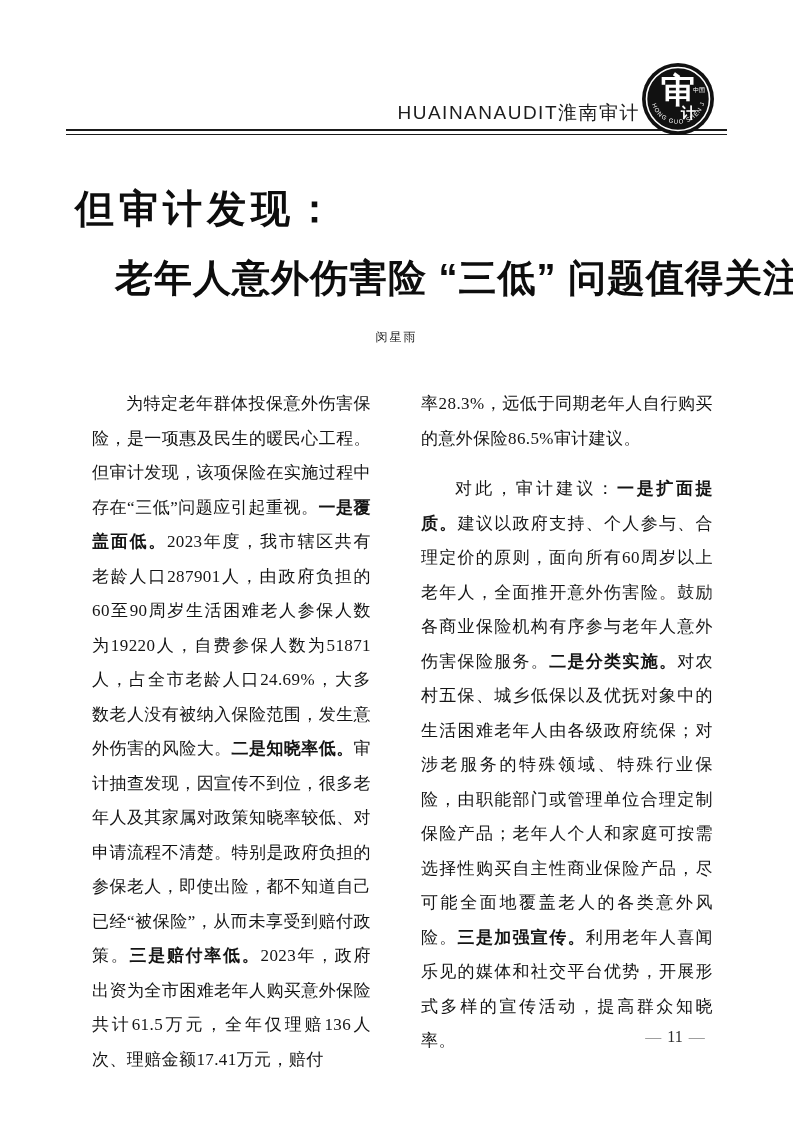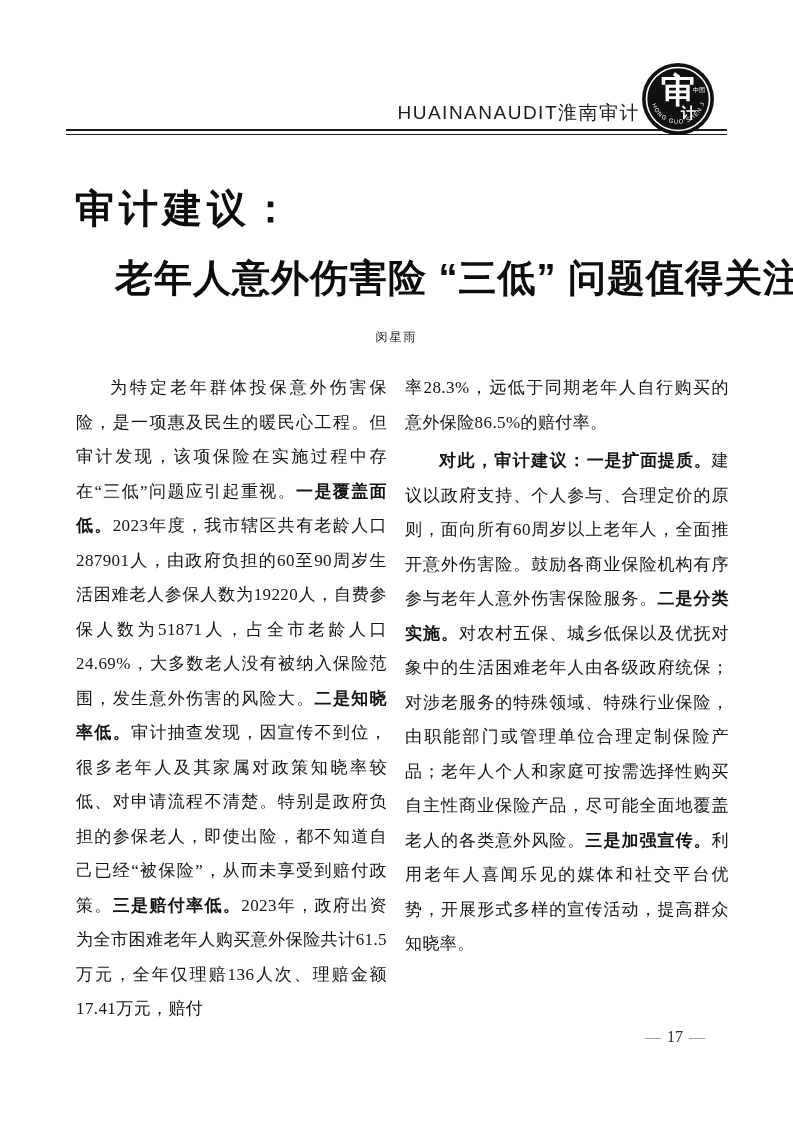--- a/index.html
+++ b/index.html
@@ -88,26 +88,26 @@
     top: 371px;
     font-size: 17px;
     line-height: 34.5px;
     text-align: justify;
     text-justify: inter-ideograph;
     color: #141414;
     letter-spacing: 0.4px;
   }
   .col-left  { left: 76px;  width: 311px; }
   .col-right { left: 405px; width: 324px; }
-  .para { margin: 0; }
+  .para { margin: 16px; }
   .para.indent { text-indent: 2em; }
   .para.para2 { margin-top: 4px; }
   .seg-normal { font-weight: normal; font-style: normal; }
   .seg-em { font-weight: bold; }
-  .seg-strong { font-weight: bold; font-style: normal; font-family: "Liberation Sans", sans-serif; letter-spacing: 1px; }
+  .seg-strong { font-weight: normal; font-style: normal; font-family: "Liberation Sans", sans-serif; letter-spacing: 1px; }
 
   
   .footer {
     position: absolute;
     top: 1028px;
     left: 640px;
     width: 70px;
     text-align: center;
     font-size: 16px;
     white-space: nowrap;
@@ -135,29 +135,29 @@
     <text class="logo-sub" x="40" y="56">计</text>
     <text class="logo-mini" x="52" y="30">中国</text>
     <path id="seal-arc" d="M 11 42 A 27 27 0 0 0 63 42" fill="none" stroke="none"></path>
     <text class="logo-ring">
       <textPath href="#seal-arc" startOffset="50%" text-anchor="middle">ZHONG GUO SHEN JI</textPath>
     </text>
   </svg>
 
   <div class="rule"></div>
 
-  <h1 class="title-prefix">审计建议：</h1>
+  <h1 class="title-prefix">但审计发现：</h1>
   <h1 class="title-main">老年人意外伤害险 “三低” 问题值得关注</h1>
   <div class="author">闵星雨</div>
 
   <div class="col col-left">
     <p class="para indent"><span class="seg-normal">为特定老年群体投保意外伤害保险，是一项惠及民生的暖民心工程。但审计发现，该项保险在实施过程中存在“三低”问题应引起重视。</span><span class="seg-em">一是覆盖面低。</span><span class="seg-normal">2023年度，我市辖区共有老龄人口287901人，由政府负担的60至90周岁生活困难老人参保人数为19220人，自费参保人数为51871人，占全市老龄人口24.69%，大多数老人没有被纳入保险范围，发生意外伤害的风险大。</span><span class="seg-em">二是知晓率低。</span><span class="seg-normal">审计抽查发现，因宣传不到位，很多老年人及其家属对政策知晓率较低、对申请流程不清楚。特别是政府负担的参保老人，即使出险，都不知道自己已经“被保险”，从而未享受到赔付政策。</span><span class="seg-em">三是赔付率低。</span><span class="seg-normal">2023年，政府出资为全市困难老年人购买意外保险共计61.5万元，全年仅理赔136人次、理赔金额17.41万元，赔付</span></p>
   </div>
   <div class="col col-right">
-    <p class="para"><span class="seg-normal">率28.3%，远低于同期老年人自行购买的意外保险86.5%的赔付率。</span></p>
+    <p class="para"><span class="seg-normal">率28.3%，远低于同期老年人自行购买的意外保险86.5%审计建议。</span></p>
     <p class="para indent para2"><span class="seg-strong">对此，审计建议：</span><span class="seg-em">一是扩面提质。</span><span class="seg-normal">建议以政府支持、个人参与、合理定价的原则，面向所有60周岁以上老年人，全面推开意外伤害险。鼓励各商业保险机构有序参与老年人意外伤害保险服务。</span><span class="seg-em">二是分类实施。</span><span class="seg-normal">对农村五保、城乡低保以及优抚对象中的生活困难老年人由各级政府统保；对涉老服务的特殊领域、特殊行业保险，由职能部门或管理单位合理定制保险产品；老年人个人和家庭可按需选择性购买自主性商业保险产品，尽可能全面地覆盖老人的各类意外风险。</span><span class="seg-em">三是加强宣传。</span><span class="seg-normal">利用老年人喜闻乐见的媒体和社交平台优势，开展形式多样的宣传活动，提高群众知晓率。</span></p>
   </div>
 
   <div class="footer">
-    <span class="dash">—</span><span class="pagenum">17</span><span class="dash">—</span>
+    <span class="dash">—</span><span class="pagenum">11</span><span class="dash">—</span>
   </div>
 
 </div>
 
 </body></html>

